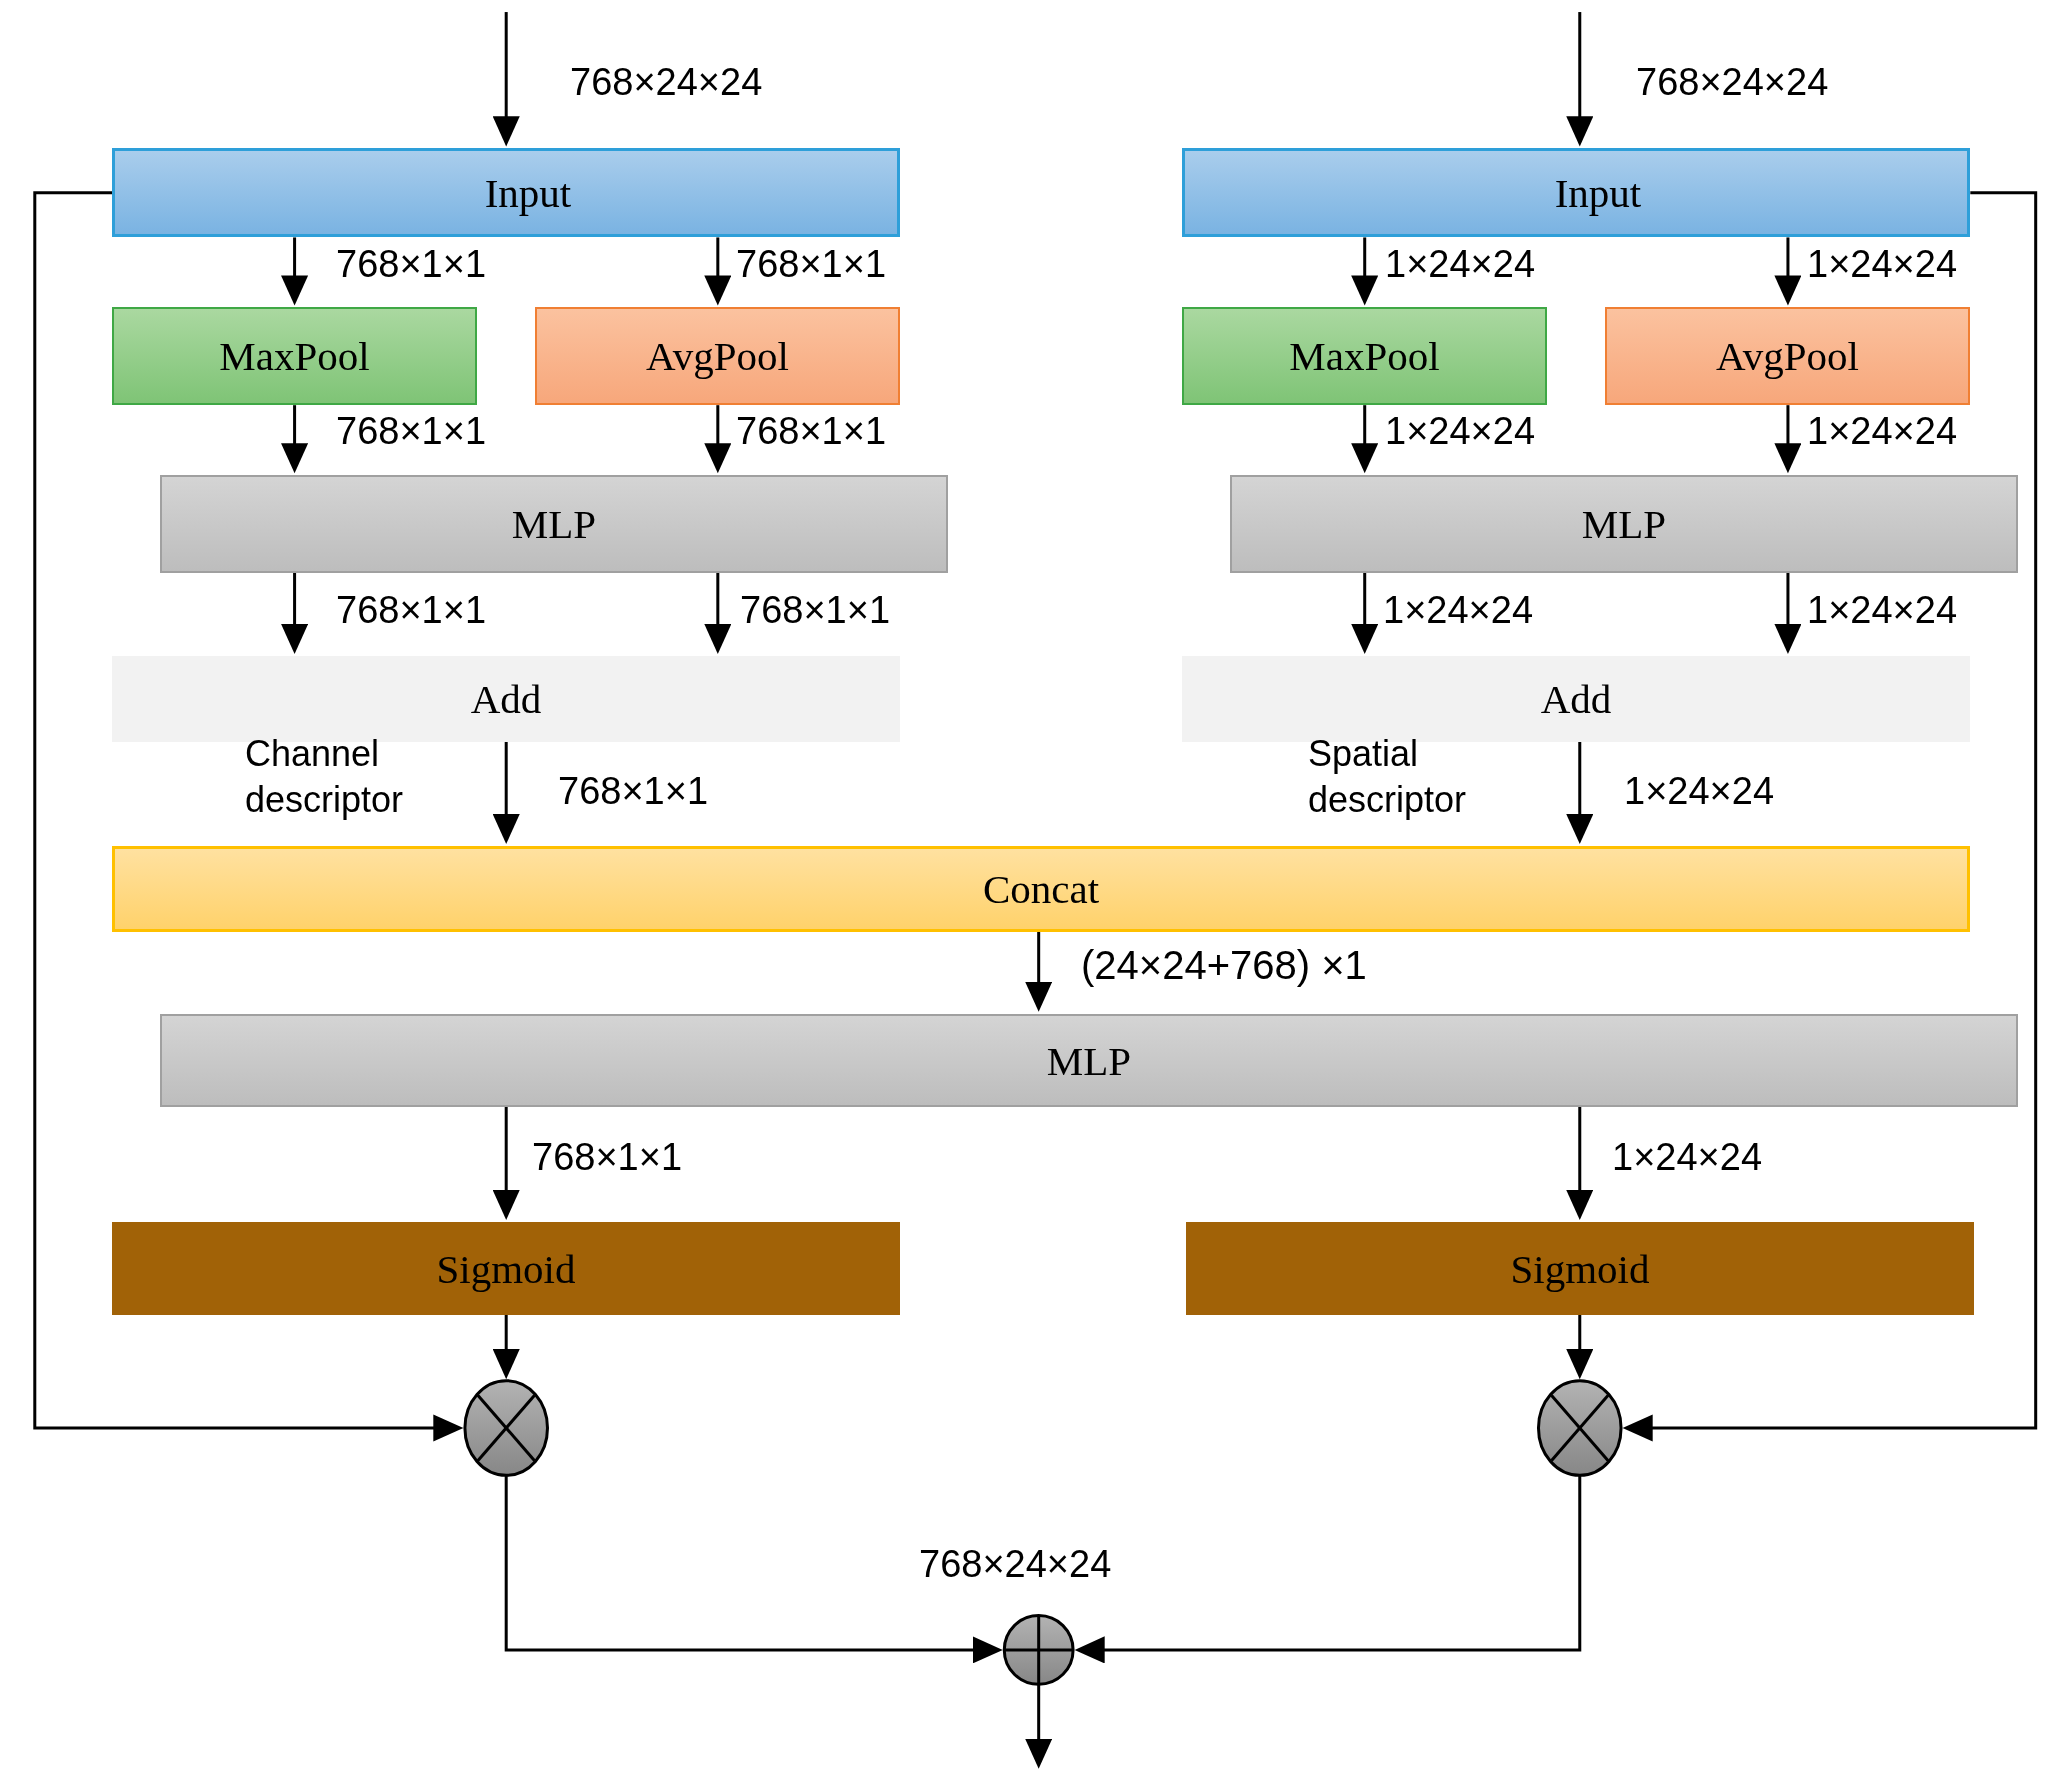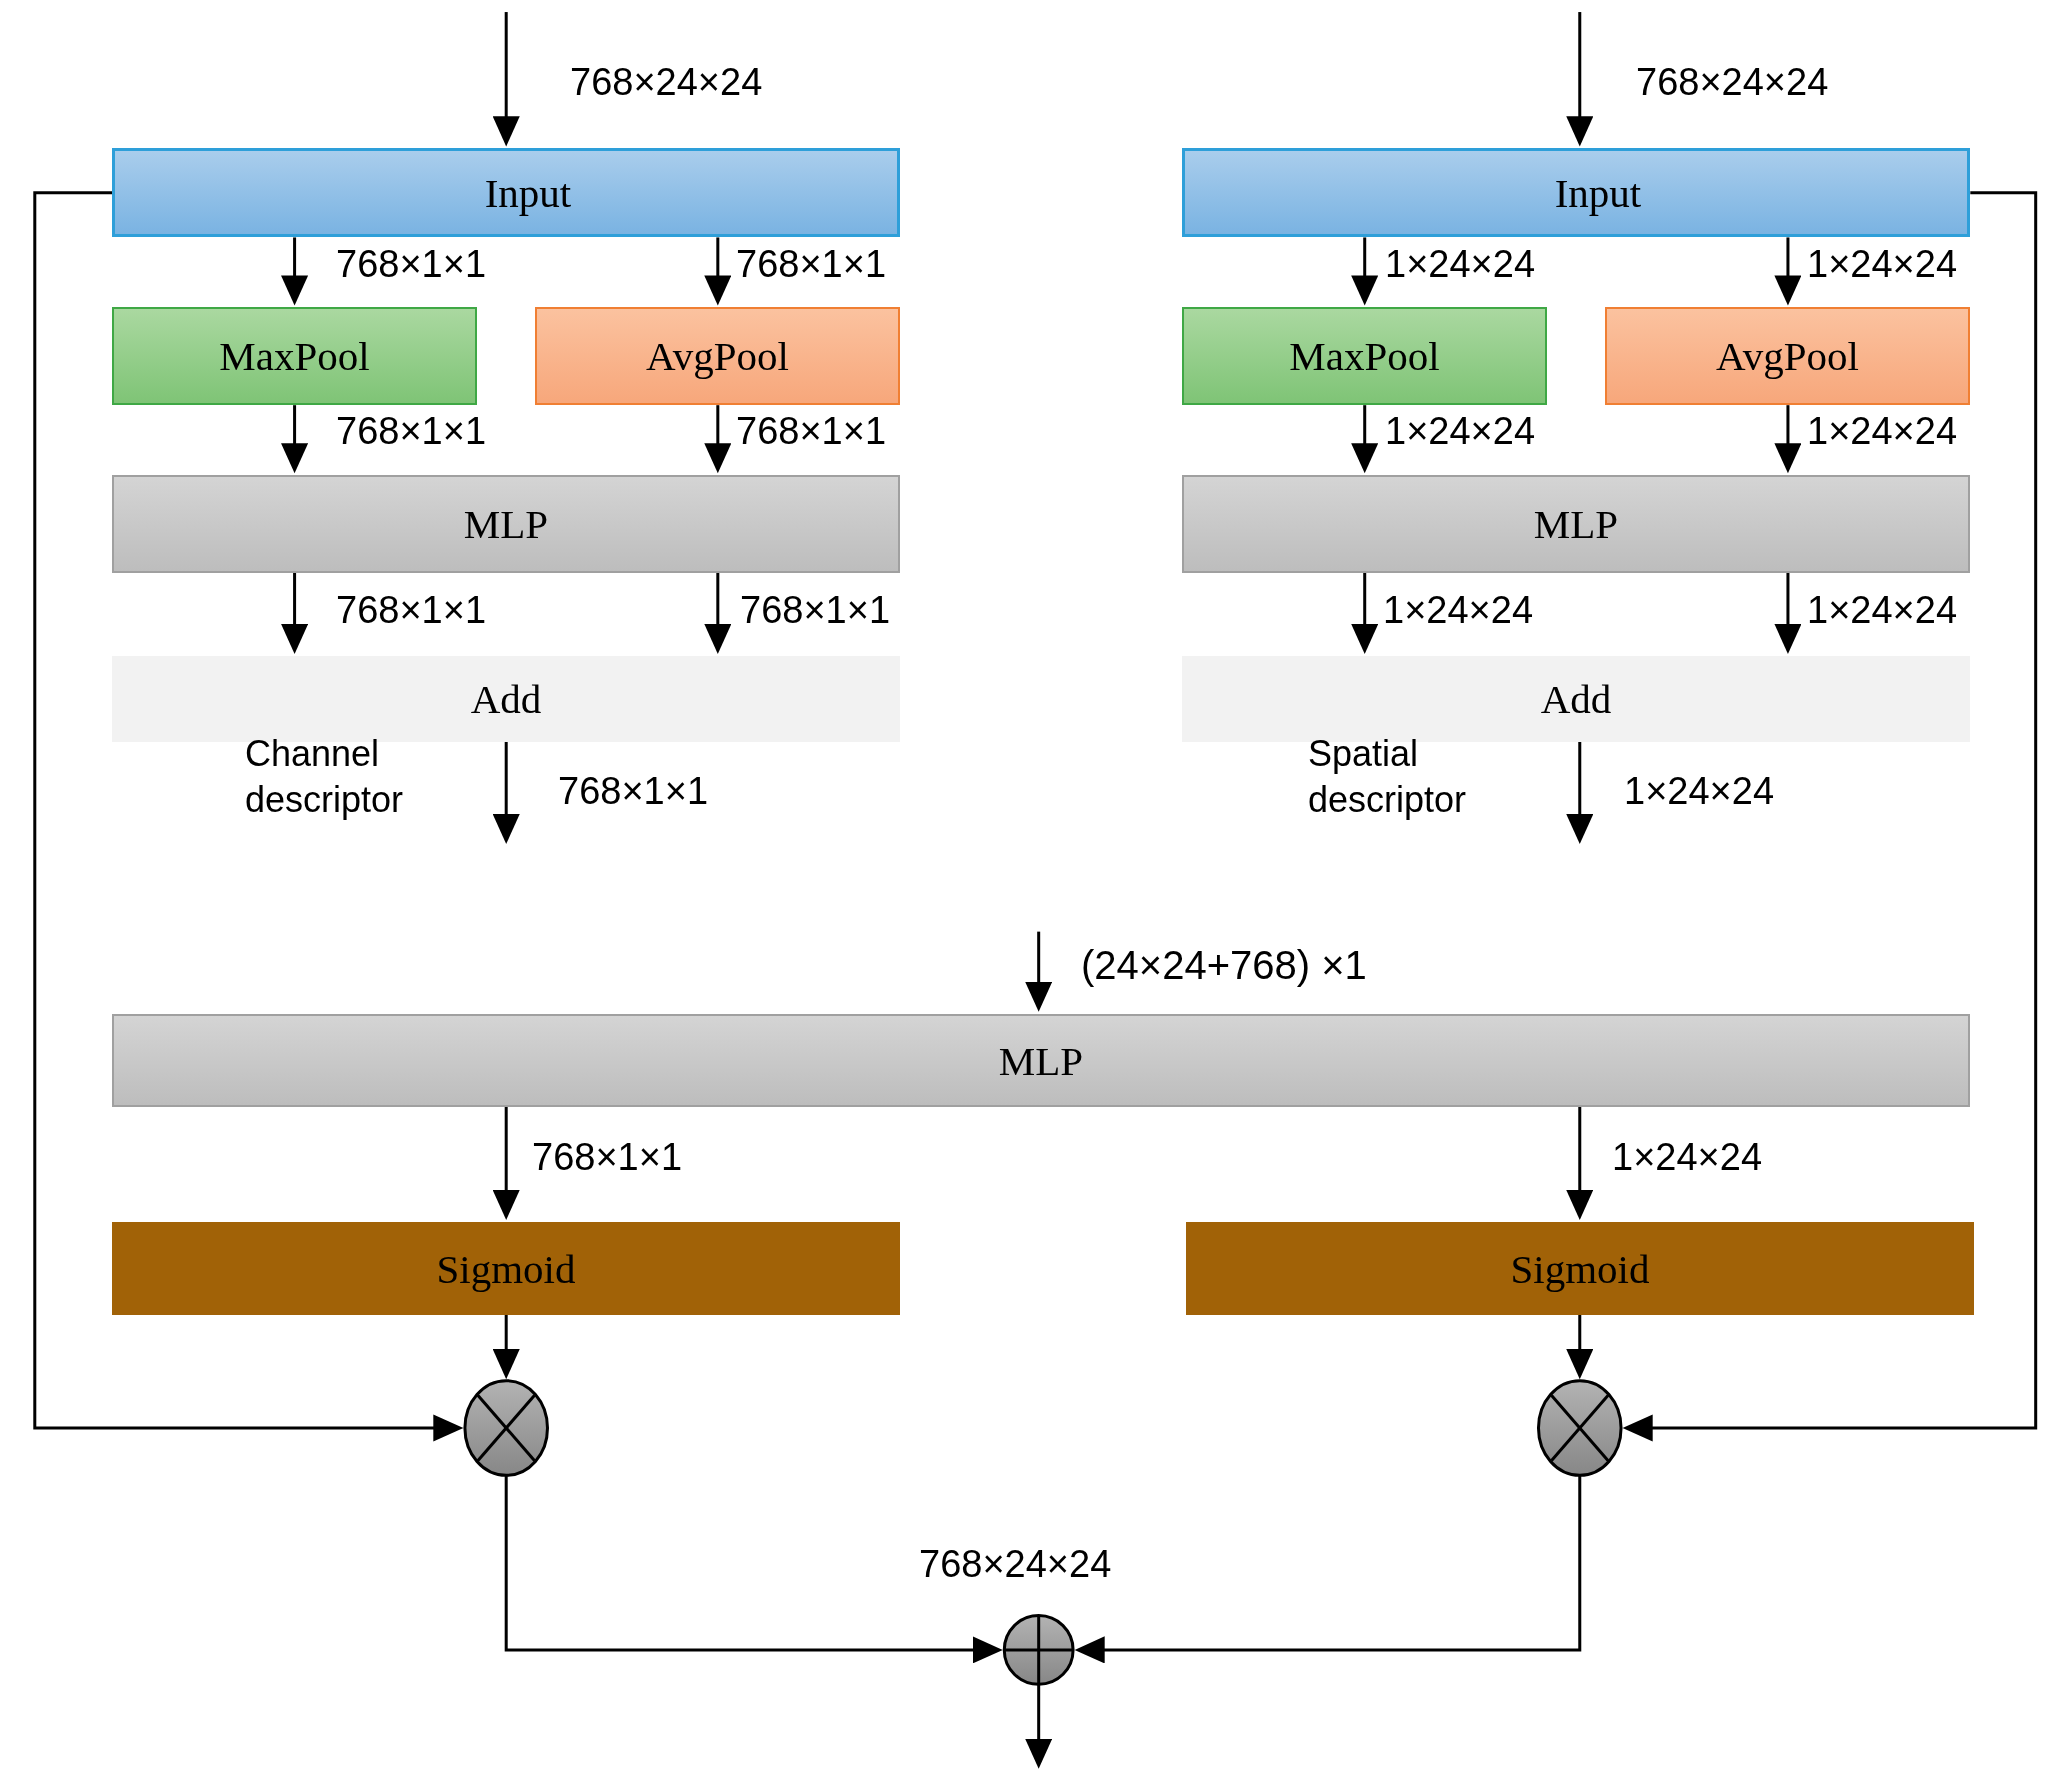--- a/index.html
+++ b/index.html
@@ -33,20 +33,21 @@
     border:2.6px solid #3FA845;
     text-align:right;
   }
   .avgpool-box{
     background:linear-gradient(180deg,#FBC29F 0%,#F7A77B 100%);
     border:2.6px solid #F07F33;
   }
   .mlp-box{
     background:linear-gradient(180deg,#D4D4D4 0%,#BDBDBD 100%);
     border:2.6px solid #A0A0A0;
+    margin-left:48px;
   }
   .add-box{
     background:#F2F2F2;
     border:none;
   }
   .concat-box{
     background:linear-gradient(180deg,#FFE1A0 0%,#FFD26B 100%);
     border:3.4px solid #FFC000;
   }
   .sigmoid-box{
@@ -170,20 +171,23 @@
     <span class="box-label">MLP</span>
   </div>
 
   <div class="box add-box" style="left:112px;top:656px;width:788px;height:86px">
     <span class="box-label">Add</span>
   </div>
   <div class="box add-box" style="left:1182px;top:656px;width:788px;height:86px">
     <span class="box-label">Add</span>
   </div>
 
+  <div class="box concat-box" style="left:112px;top:846px;width:1858px;height:86px">
+    <span class="box-label">Concat</span>
+  </div>
 
   <div class="box mlp-box" style="left:112px;top:1014px;width:1858px;height:93px">
     <span class="box-label">MLP</span>
   </div>
 
   <div class="box sigmoid-box" style="left:112px;top:1222px;width:788px;height:93px">
     <span class="box-label">Sigmoid</span>
   </div>
   <div class="box sigmoid-box" style="left:1186px;top:1222px;width:788px;height:93px">
     <span class="box-label">Sigmoid</span>

